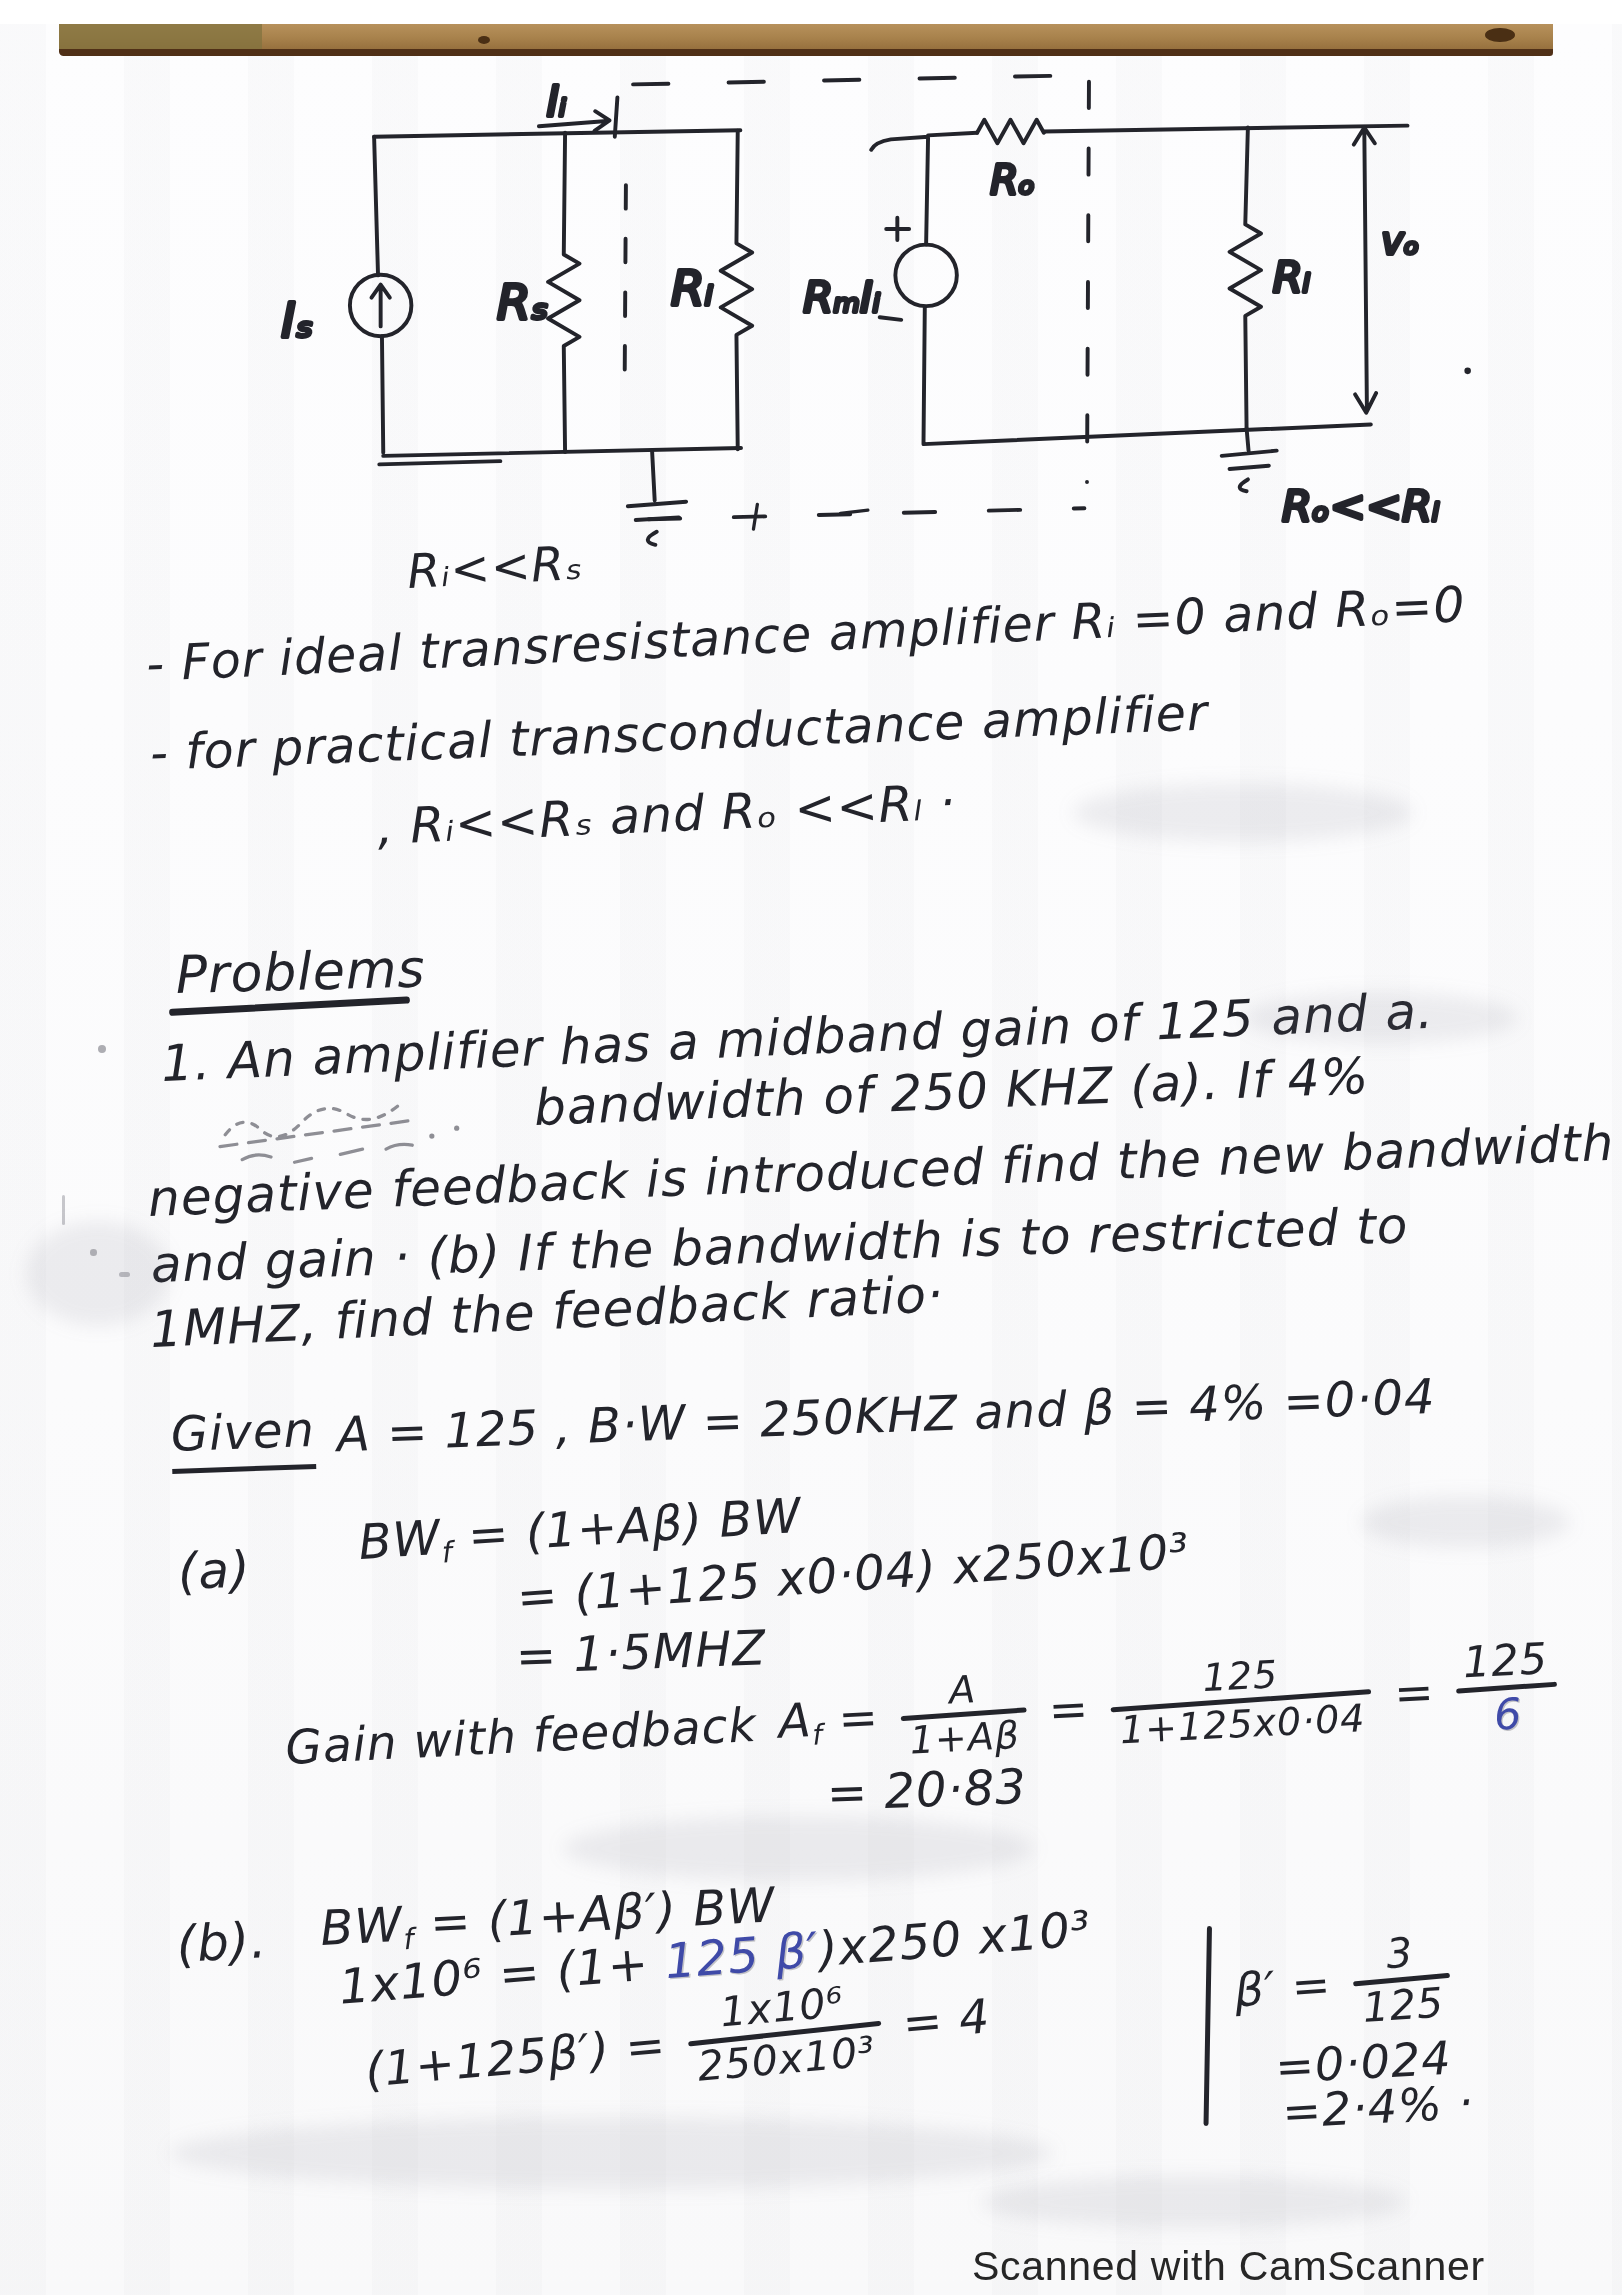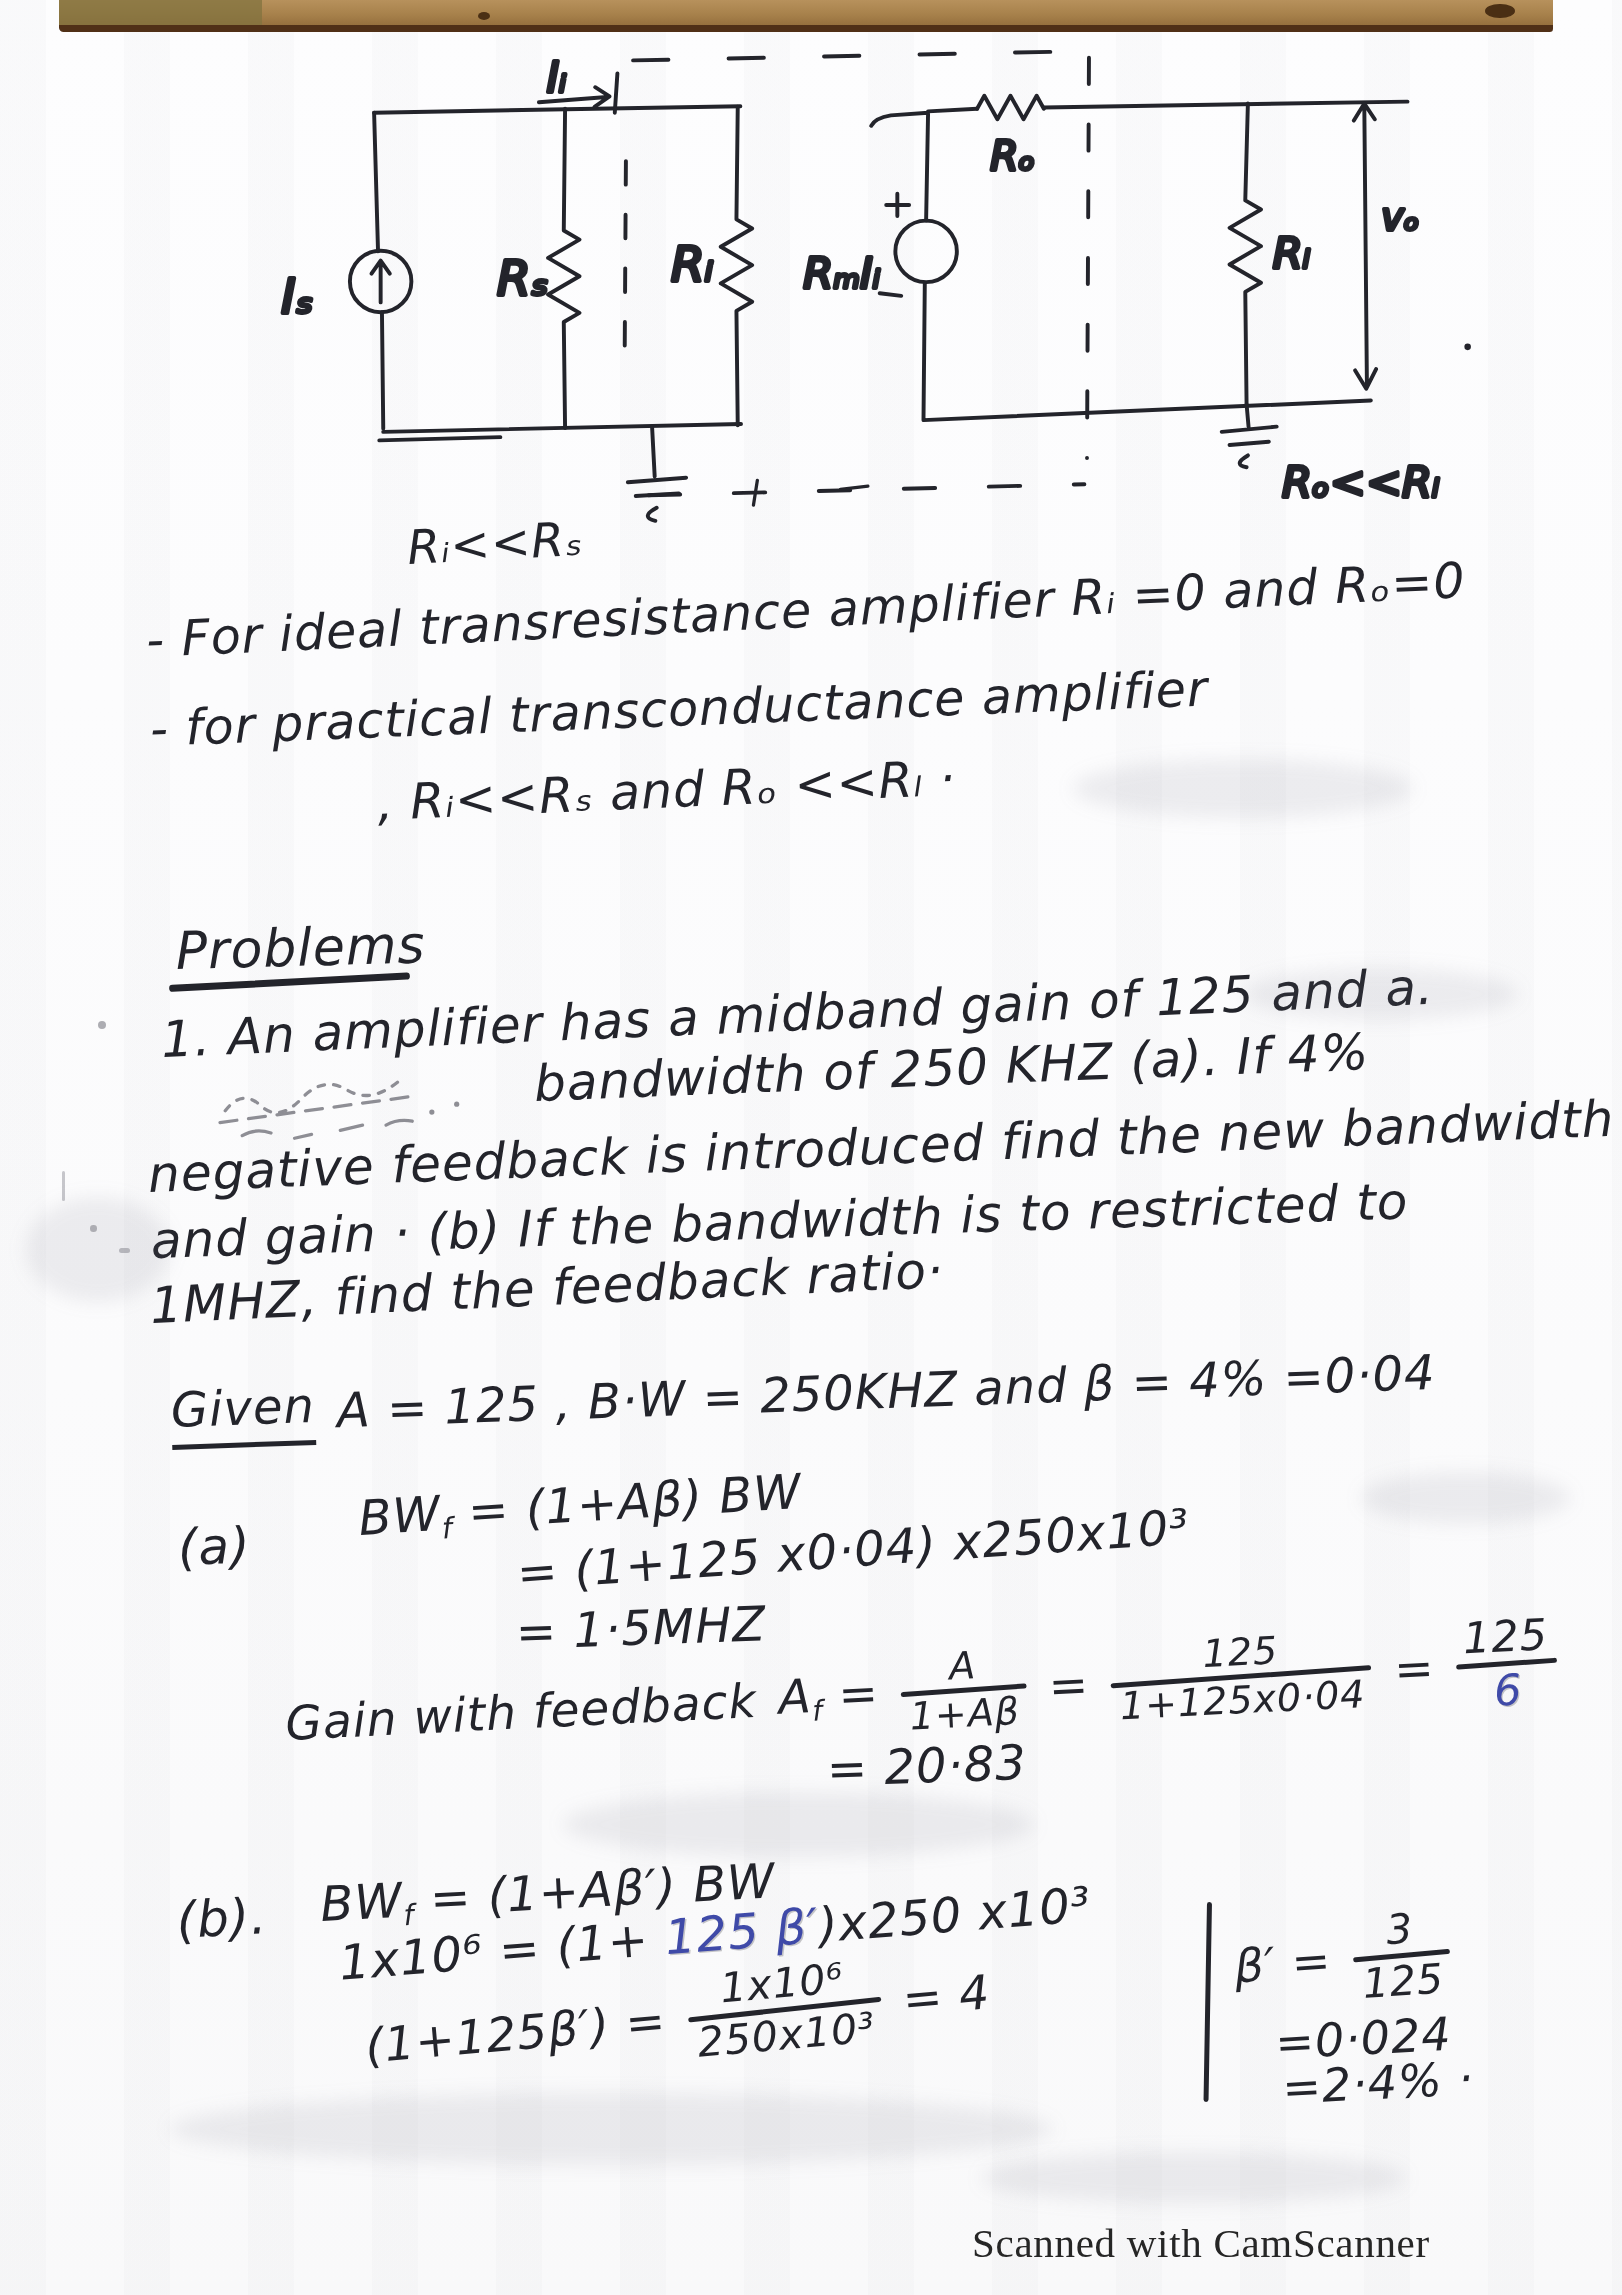--- a/index.html
+++ b/index.html
@@ -8,20 +8,21 @@
     background:#ffffff;
     position:relative;
     overflow:hidden;
     font-family:"DejaVu Sans",sans-serif;
   }
   .page{
     position:absolute;inset:0;
     background:
       repeating-linear-gradient(90deg, rgba(90,95,110,0.022) 0px, rgba(90,95,110,0.022) 46px, rgba(255,255,255,0) 46px, rgba(255,255,255,0) 124px),
       linear-gradient(180deg,#fdfdfe 0%,#fbfbfc 60%,#f9f9fa 100%);
+    margin-top: 24px;
   }
   
   .strip{
     position:absolute;left:59px;top:0;width:1494px;height:25px;
     background:linear-gradient(180deg,#b7915c 0%,#a8824c 55%,#97713e 100%);
     border-bottom:7.2px solid #503017;
     border-radius:0 0 3.3px 4.6px;
   }
   .strip .olive{
     position:absolute;left:0;top:0;width:203px;height:100%;
@@ -49,21 +50,21 @@
   }
   .frac .bar{align-self:stretch;height:4.6px;background:#23242b;border-radius:2.6px;transform:rotate(-1.2deg);}
   .frac .num,.frac .den{padding:1.3px 7.9px;}
   .blue{color:#3f4aa8;text-shadow:1.3px 1.3px 0 rgba(35,36,43,.25);}
   .uline{border-bottom:5.2px solid #23242b;padding-bottom:6.5px;}
   .hrule{position:absolute;background:#23242b;border-radius:3.3px;transform-origin:left top;}
   .mark{position:absolute;background:#4d4d58;border-radius:50%;}
   .smudge{position:absolute;background:rgba(105,110,130,.11);border-radius:50%;filter:blur(9.2px);}
   .footer-text{
     position:absolute;
-    font-family:Liberation Serif, serif;
+    font-family:Liberation Sans, sans-serif;
     font-style:normal;color:#262626;letter-spacing:0.7px;
   }
   svg text{font-family:"DejaVu Sans",sans-serif;font-style:italic;fill:#23242b;}
 </style>
 </head>
 <body>
 
 <div class="page">
 
   <div class="strip">

